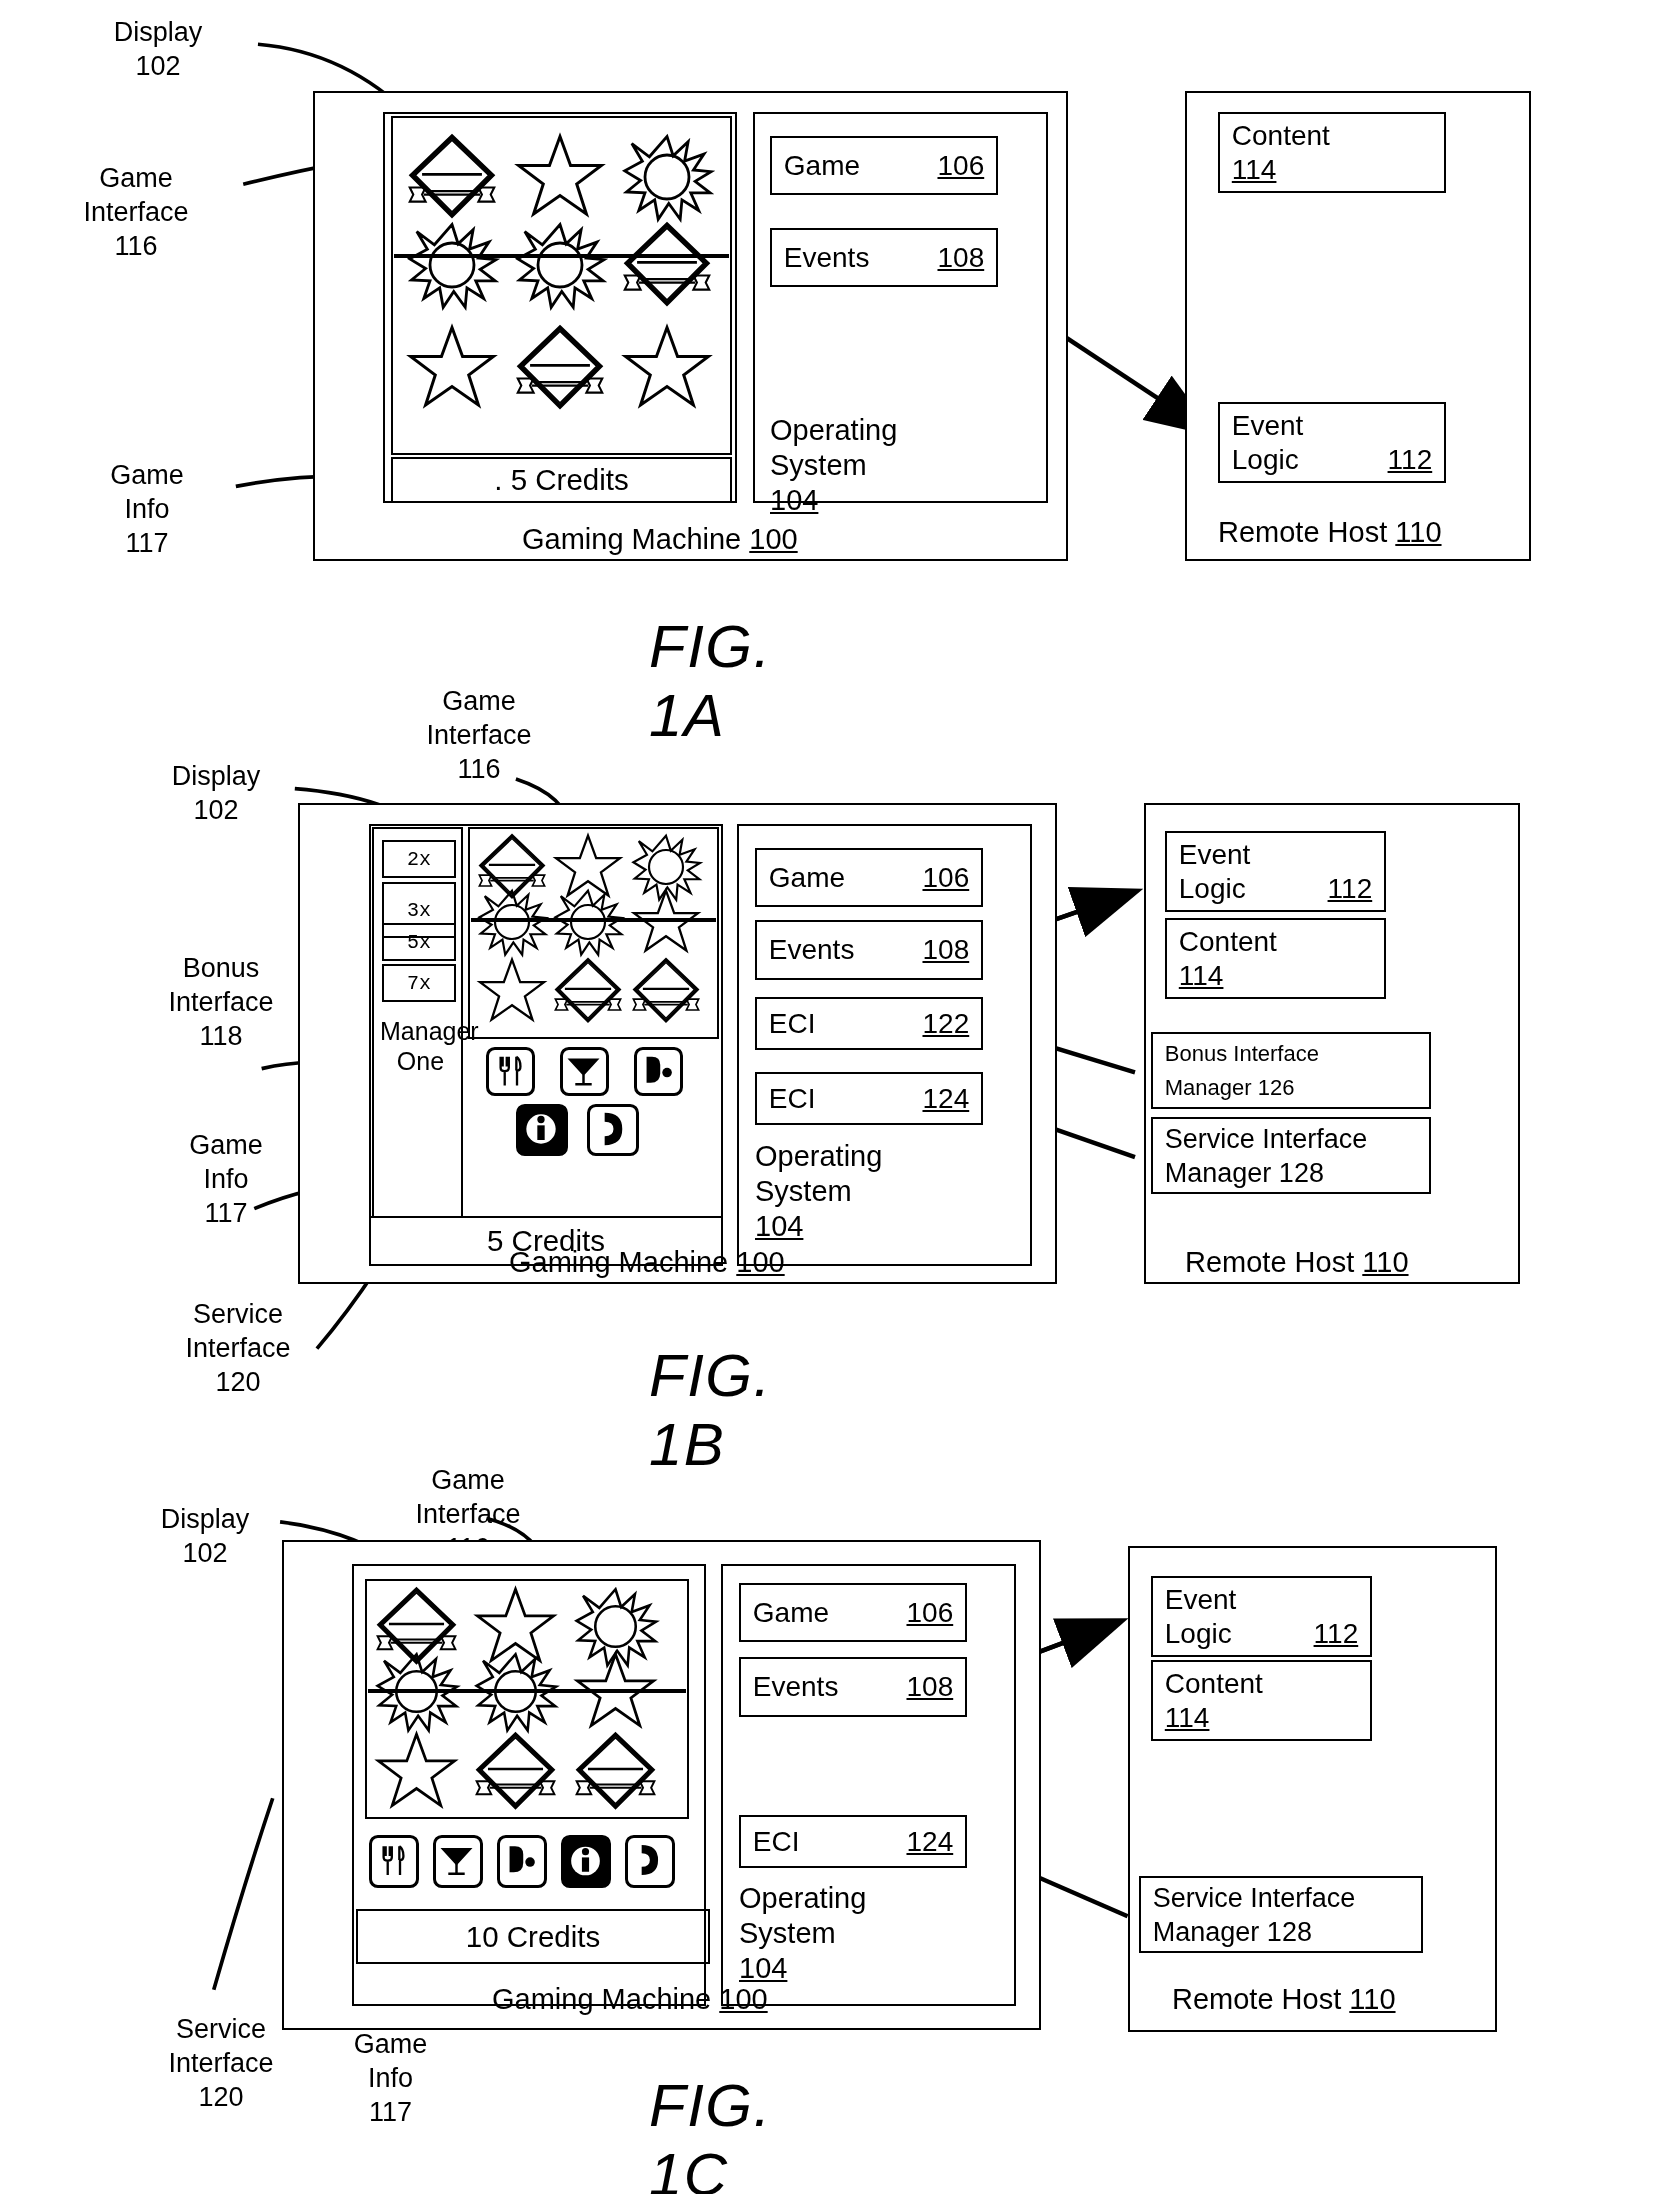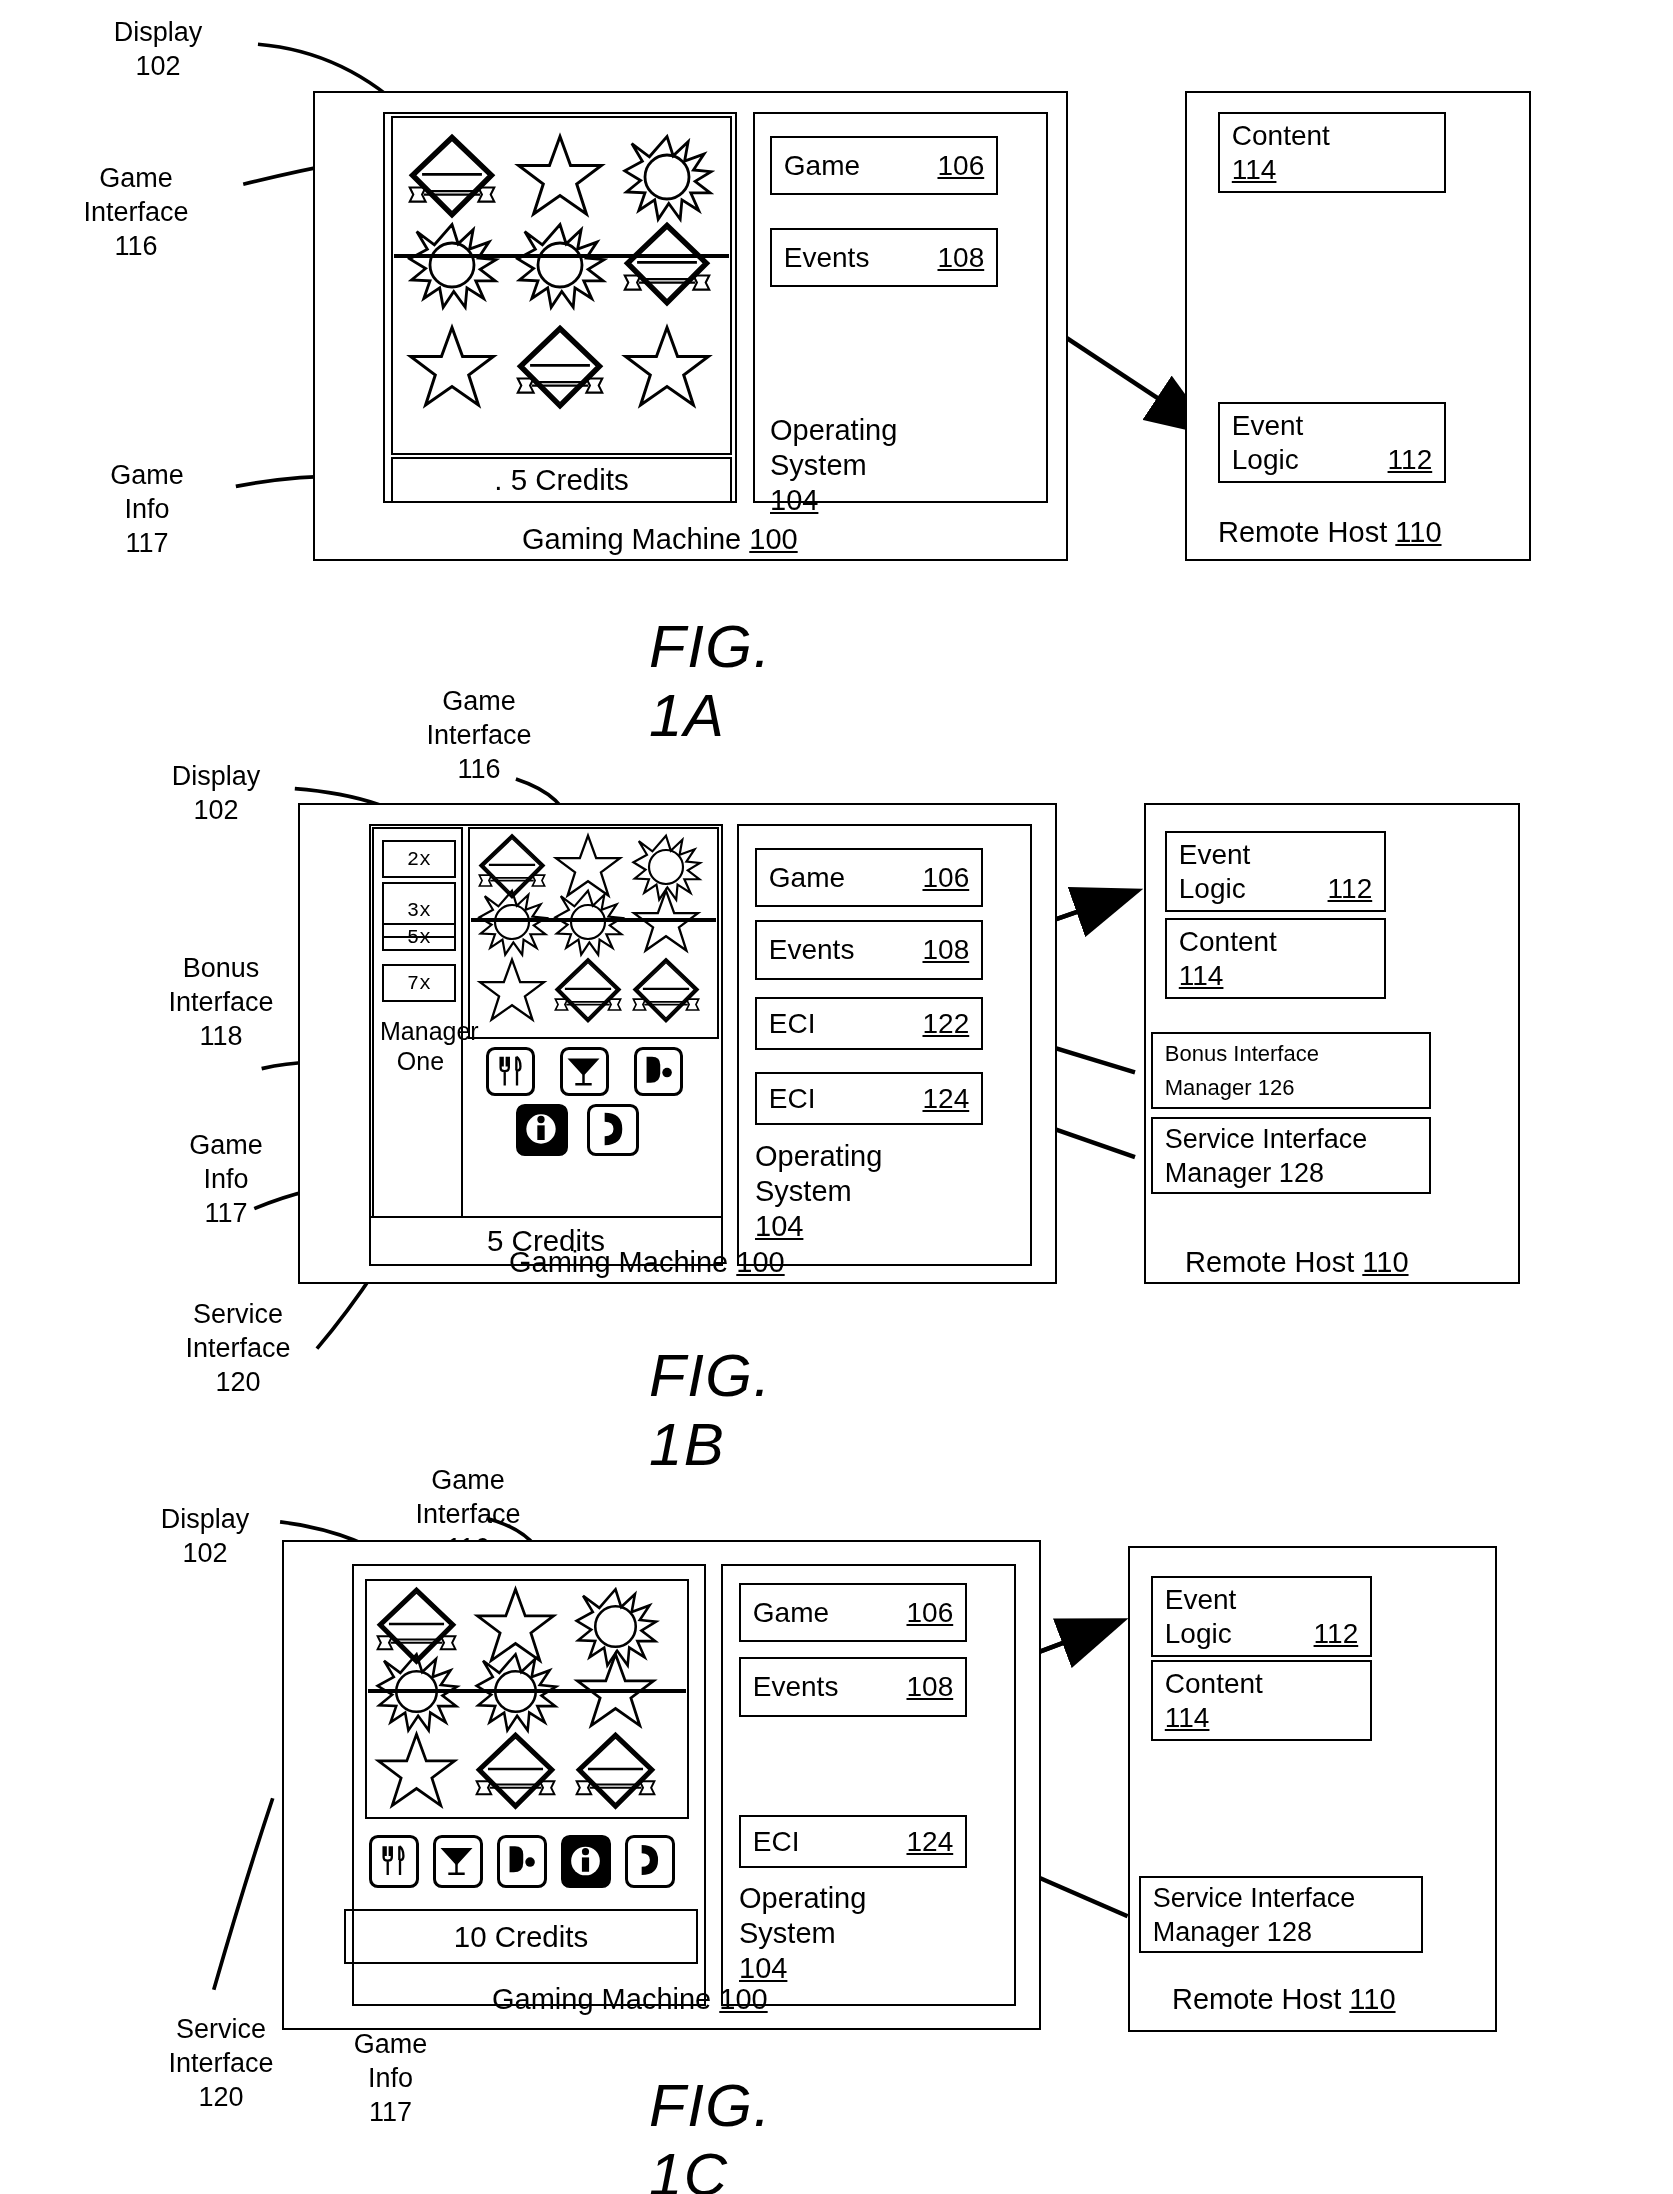--- a/index.html
+++ b/index.html
@@ -202,21 +202,21 @@
 Interface
 120</div>
 
   <div class="box" style="left:298px;top:803px;width:759px;height:481px;"></div>
 
   <div class="box" style="left:369px;top:824px;width:354px;height:442px;"></div>
 
   <div class="box thin" style="left:372px;top:827px;width:91px;height:391px;"></div>
   <div class="mult" style="left:382px;top:840px;width:74px;height:38px;">2x</div>
   <div class="mult" style="left:382px;top:882px;width:74px;height:56px;">3x</div>
-  <div class="mult" style="left:382px;top:923px;width:74px;height:28px;">5x</div>
+  <div class="mult" style="left:382px;top:923px;width:74px;height:38px;">5x</div>
   <div class="mult" style="left:382px;top:964px;width:74px;height:38px;">7x</div>
   <div class="selone" style="left:380px;top:1017px;width:81px;white-space:pre-line;">Manager
 One</div>
 
   <div class="reelbox" style="left:468px;top:827px;width:251px;height:212px;"></div>
   <div class="payline" style="left:471px;top:918px;width:245px;"></div>
 
   <svg class="sym" style="left:478px;top:833px;" width="68" height="68" viewBox="0 0 100 100">
       <use href="#symDiamond"></use>
     </svg>
@@ -403,21 +403,21 @@
       <circle cx="30" cy="17" r="5" fill="#000"></circle>
       <rect x="25" y="25" width="10" height="20" fill="#000"></rect>
     </svg>
   </div>
   <div class="svcbtn" style="left:625px;top:1835px;width:50px;height:53px;">
     <svg width="41" height="44" viewBox="0 0 60 60">
       <path d="M20,8 Q44,8 44,30 Q44,52 20,52 L20,40 Q32,40 32,30 Q32,20 20,20 Z" fill="#000"></path>
     </svg>
   </div>
 
-  <div class="credits" style="left:344px;top:1909px;width:354px;height:55px;">10 Credits</div>
+  <div class="credits" style="left:356px;top:1909px;width:354px;height:55px;">10 Credits</div>
 
   <div class="box" style="left:721px;top:1564px;width:295px;height:442px;"></div>
   <div class="modbox" style="left:739px;top:1583px;width:228px;height:59px;">
     <span>Game</span>
     <span class="num">106</span>
   </div>
   <div class="modbox" style="left:739px;top:1657px;width:228px;height:60px;">
     <span>Events</span>
     <span class="num">108</span>
   </div>

